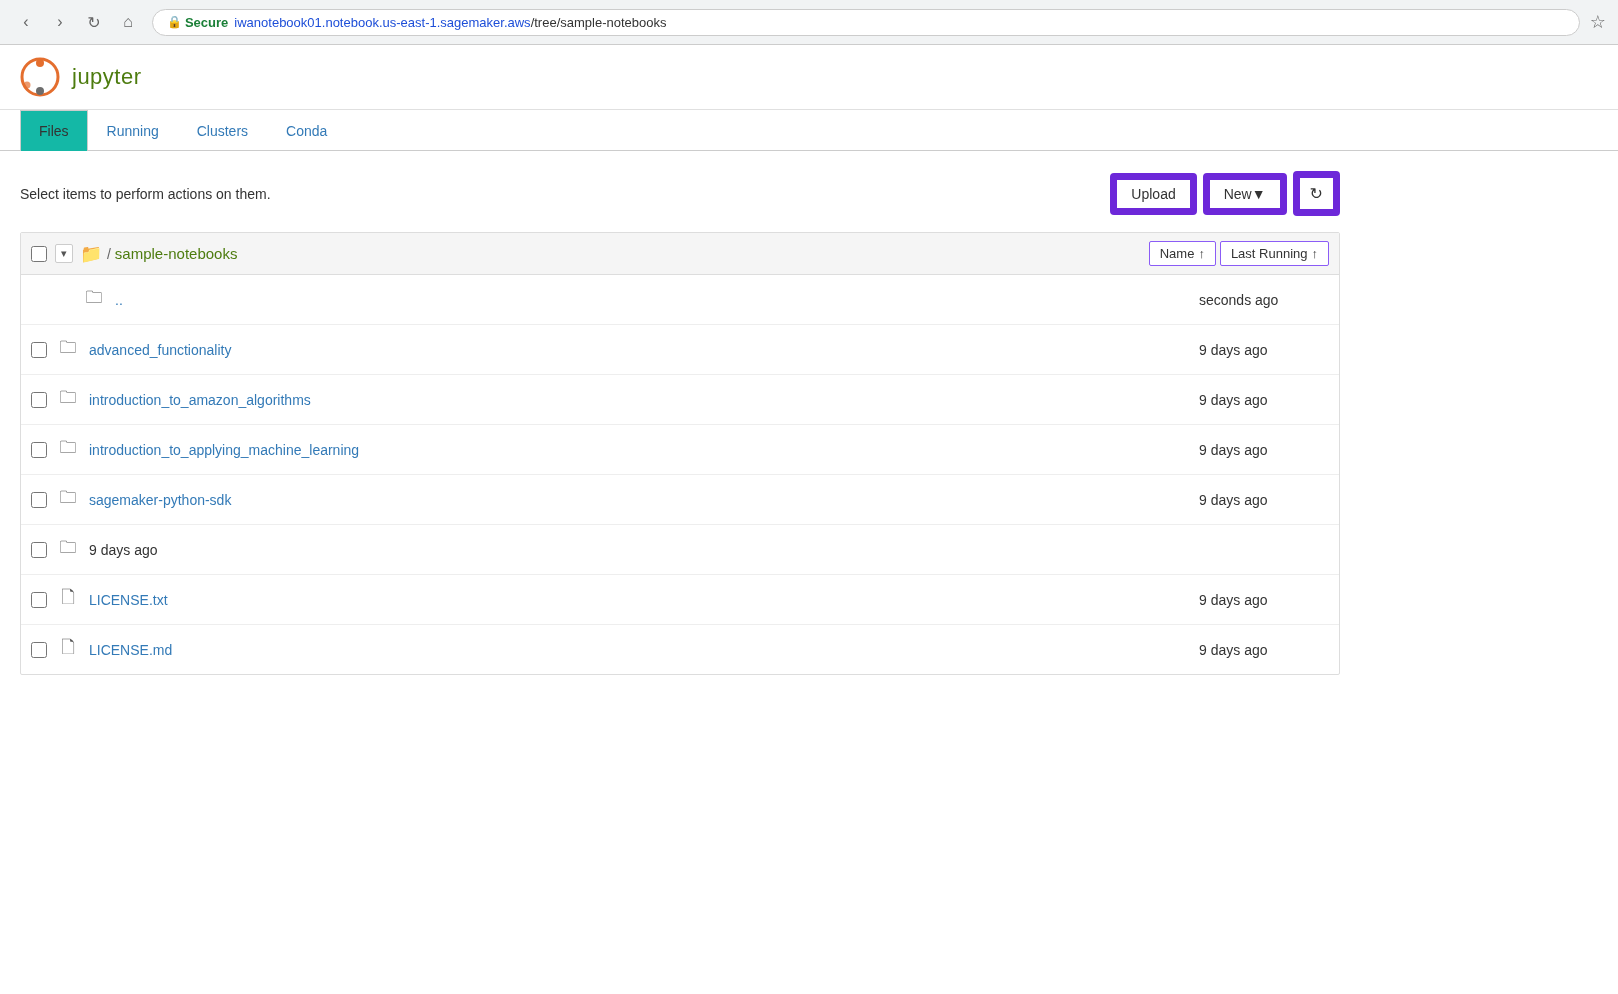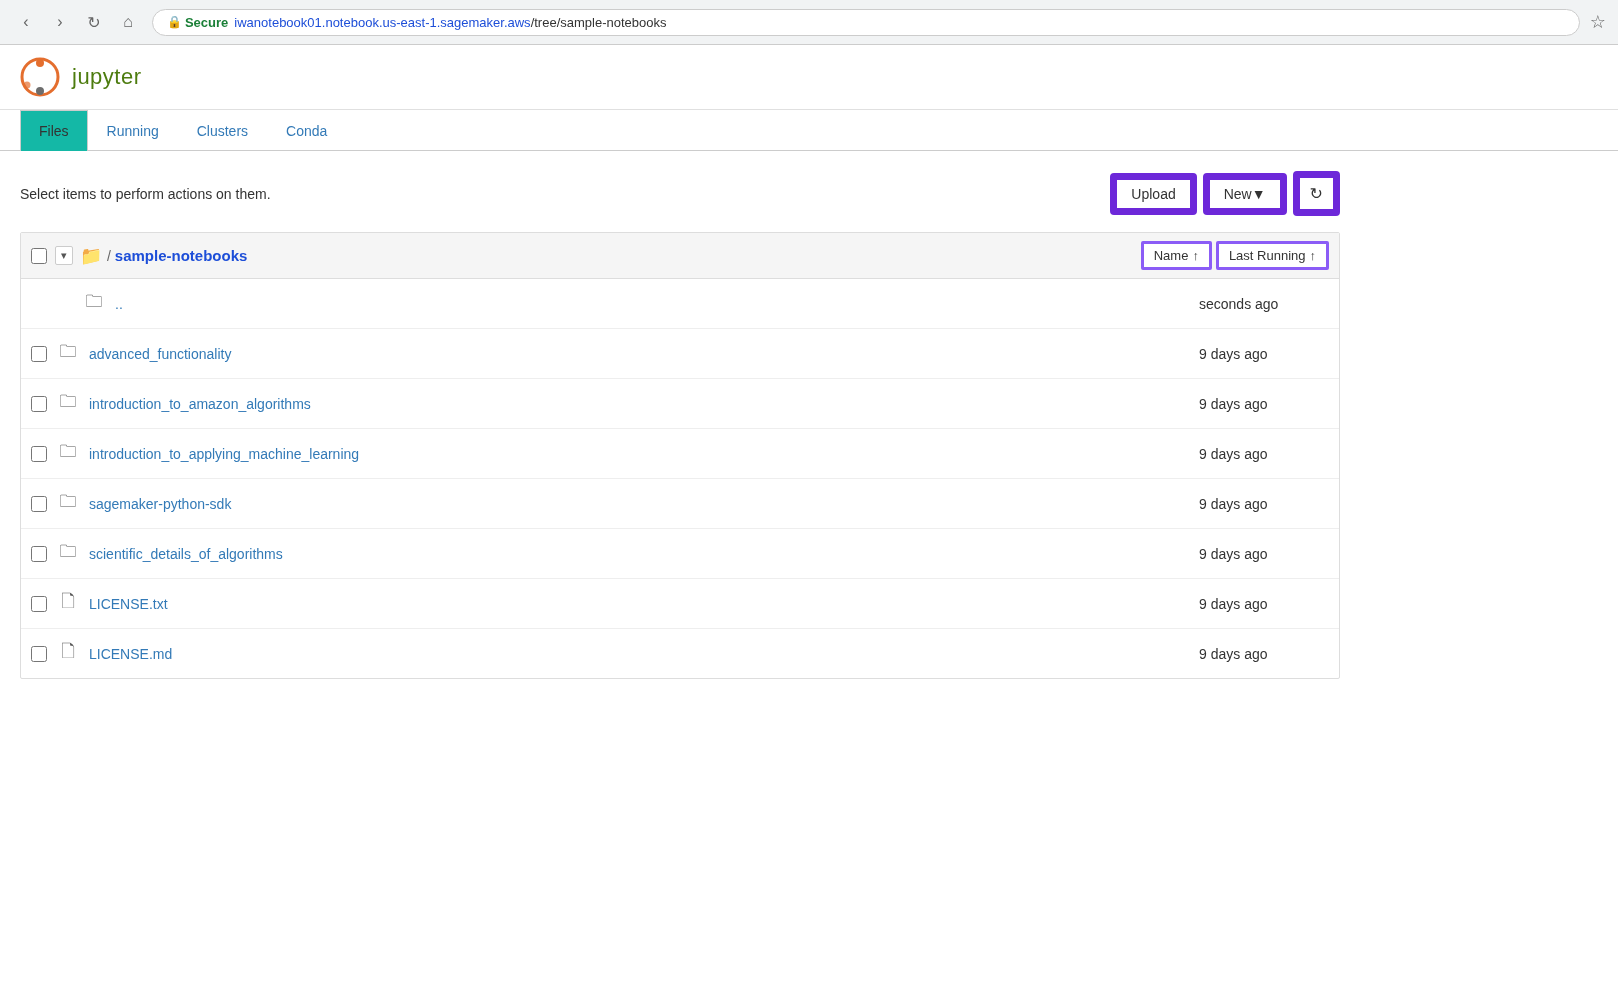--- a/index.html
+++ b/index.html
@@ -111,24 +111,24 @@
     .check-all { width: 16px; height: 16px; cursor: pointer; }
     .dropdown-arrow {
       font-size: 11px; color: #555; cursor: pointer;
       padding: 2px 5px; border: 1px solid #ccc; border-radius: 2px; background: #fff;
     }
     .breadcrumb {
       display: flex; align-items: center; gap: 4px; flex: 1;
     }
     .folder-icon-blue { color: #337ab7; font-size: 18px; }
     .breadcrumb-sep { color: #666; }
-    .breadcrumb-current { color: #1d4ed8; font-weight: bold; font-size: 15px; }
+    .breadcrumb-current { color: #4d7c0f; font-weight: normal; font-size: 15px; }
     .header-sort-btns { display: flex; gap: 4px; margin-left: auto; }
     .sort-btn {
-      border: 3px solid #8b5cf6; background: #fff; border-radius: 2px;
+      border: 1px solid #8b5cf6; background: #fff; border-radius: 2px;
       padding: 4px 10px; cursor: pointer; font-size: 13px; color: #333;
       display: flex; align-items: center; gap: 4px;
     }
 
     
     .file-row {
       display: flex;
       align-items: center;
       padding: 10px 10px;
       border-bottom: 1px solid #eee;
@@ -256,21 +256,20 @@
   </div>
         <div class="file-row">
     <input type="checkbox" class="file-checkbox" style="">
     <span class="file-icon">🗀</span>
     <a class="file-name">sagemaker-python-sdk</a>
     <span class="file-modified">9 days ago</span>
   </div>
         <div class="file-row">
     <input type="checkbox" class="file-checkbox" style="">
     <span class="file-icon">🗀</span>
-    <a class="file-name">scientific_details_of_algorithms</a>
     <span class="file-modified">9 days ago</span>
   </div>
         <div class="file-row">
     <input type="checkbox" class="file-checkbox" style="">
     <span class="file-icon">🗋</span>
     <a class="file-name">LICENSE.txt</a>
     <span class="file-modified">9 days ago</span>
   </div>
         <div class="file-row">
     <input type="checkbox" class="file-checkbox" style="">

